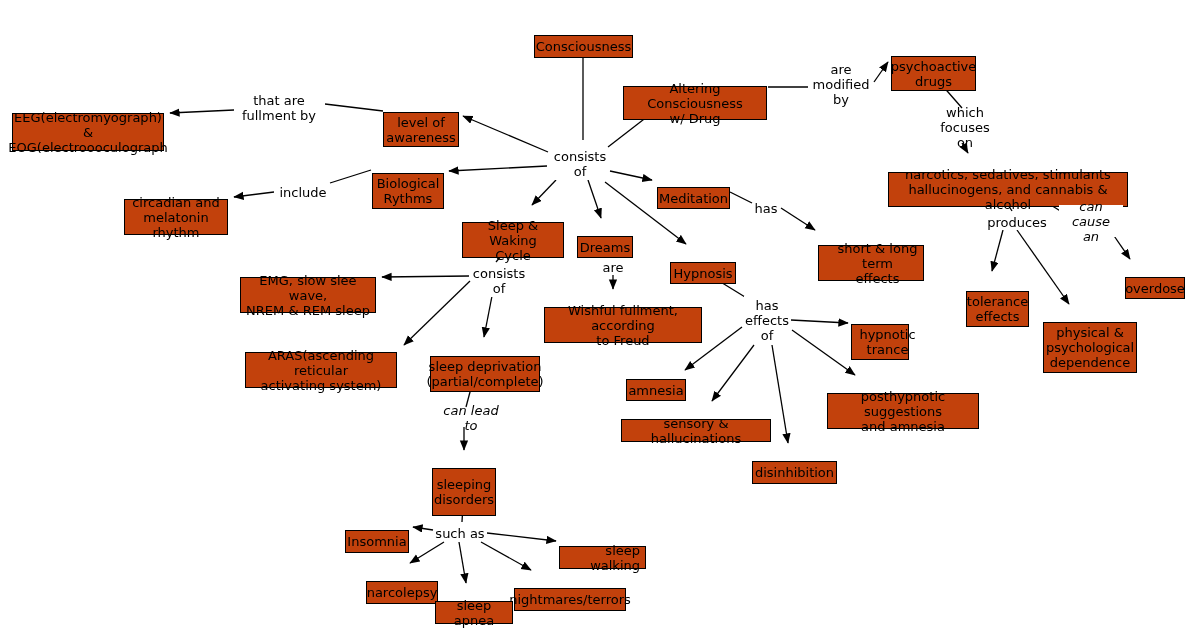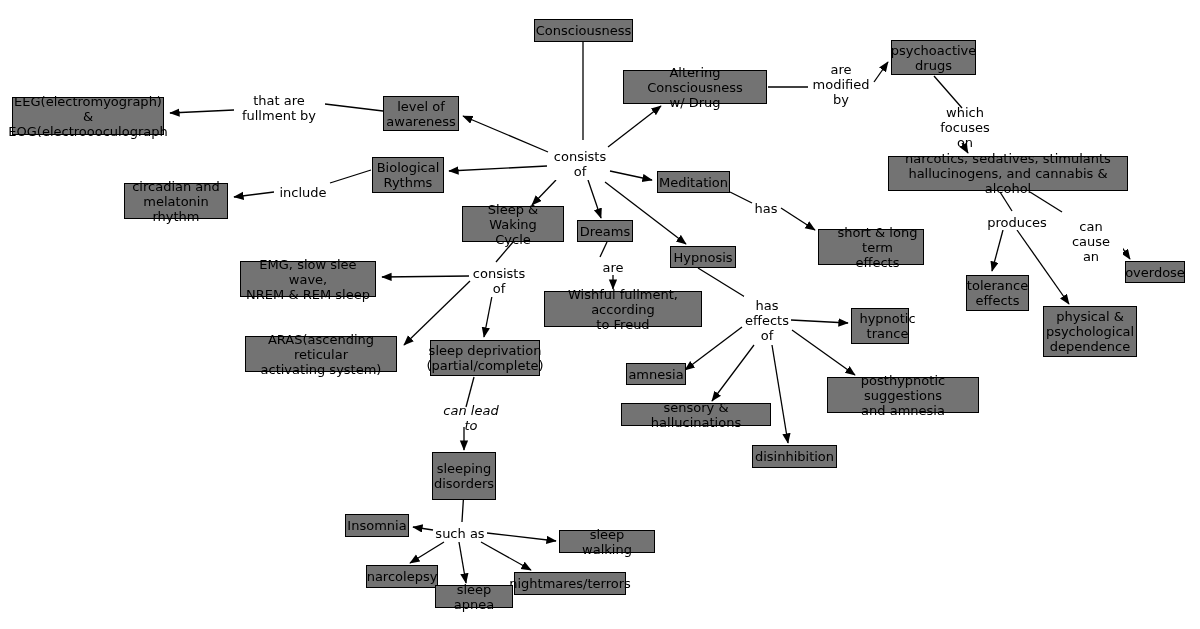--- a/index.html
+++ b/index.html
@@ -21,31 +21,32 @@
     left: 0;
     top: 0;
     width: 1200px;
     height: 629px;
     pointer-events: none;
   }
   .node {
     position: absolute;
     box-sizing: border-box;
     border: 1px solid #000000;
-    background: #737373;
+    background: #c2410c;
     color: #000000;
     font-size: 13px;
     line-height: 15px;
     text-align: center;
     display: flex;
     align-items: center;
     justify-content: center;
     padding: 2px 5px;
     white-space: pre-line;
     z-index: 3;
+    margin-top: 16px;
   }
   .linklabel {
     position: absolute;
     box-sizing: border-box;
     background: #ffffff;
     color: #000000;
     font-size: 13px;
     line-height: 15px;
     text-align: center;
     display: flex;
@@ -151,39 +152,39 @@
       <div class="node" style="left: 430px; top: 340px; width: 110px; height: 36px;">sleep deprivation
 (partial/complete)</div>
       <div class="node" style="left: 626px; top: 363px; width: 60px; height: 22px;">amnesia</div>
       <div class="node" style="left: 827px; top: 377px; width: 152px; height: 36px;">posthypnotic suggestions
 and amnesia</div>
       <div class="node" style="left: 621px; top: 403px; width: 150px; height: 23px;">sensory &amp; hallucinations</div>
       <div class="node" style="left: 752px; top: 445px; width: 85px; height: 23px;">disinhibition</div>
       <div class="node" style="left: 432px; top: 452px; width: 64px; height: 48px;">sleeping
 disorders</div>
       <div class="node" style="left: 345px; top: 514px; width: 64px; height: 23px;">Insomnia</div>
-      <div class="node" style="left: 559px; top: 530px; width: 96px; height: 23px;">sleep walking</div>
+      <div class="node" style="left: 559px; top: 530px; width: 87px; height: 23px; text-align: right;">sleep walking</div>
       <div class="node" style="left: 366px; top: 565px; width: 72px; height: 23px;">narcolepsy</div>
       <div class="node" style="left: 514px; top: 572px; width: 112px; height: 23px;">nightmares/terrors</div>
       <div class="node" style="left: 435px; top: 585px; width: 78px; height: 23px;">sleep apnea</div>
     </div>
   <div id="label-layer">
       <div class="linklabel" style="left: 552px; top: 148px; width: 56px; height: 32px;">consists
 of</div>
       <div class="linklabel" style="left: 236px; top: 92px; width: 86px; height: 32px;">that are
 fullment by</div>
       <div class="linklabel" style="left: 810px; top: 60px; width: 62px; height: 48px;">are
 modified
 by</div>
       <div class="linklabel" style="left: 920px; top: 111px; width: 90px; height: 32px;">which focuses
 on</div>
       <div class="linklabel" style="left: 278px; top: 184px; width: 50px; height: 16px;">include</div>
       <div class="linklabel" style="left: 753px; top: 200px; width: 26px; height: 16px;">has</div>
       <div class="linklabel" style="left: 989px; top: 214px; width: 56px; height: 16px;">produces</div>
-      <div class="linklabel" style="left: 1059px; top: 225px; width: 64px; height: 32px;">can cause
+      <div class="linklabel" style="left: 1059px; top: 205px; width: 64px; height: 32px; font-style: italic;">can cause
 an</div>
       <div class="linklabel" style="left: 471px; top: 265px; width: 56px; height: 32px;">consists
 of</div>
       <div class="linklabel" style="left: 601px; top: 259px; width: 24px; height: 16px;">are</div>
       <div class="linklabel" style="left: 744px; top: 296px; width: 46px; height: 48px;">has
 effects
 of</div>
       <div class="linklabel" style="left: 436px; top: 410px; width: 70px; height: 16px; font-style: italic;">can lead to</div>
       <div class="linklabel" style="left: 435px; top: 525px; width: 50px; height: 16px;">such as</div>
     </div>

